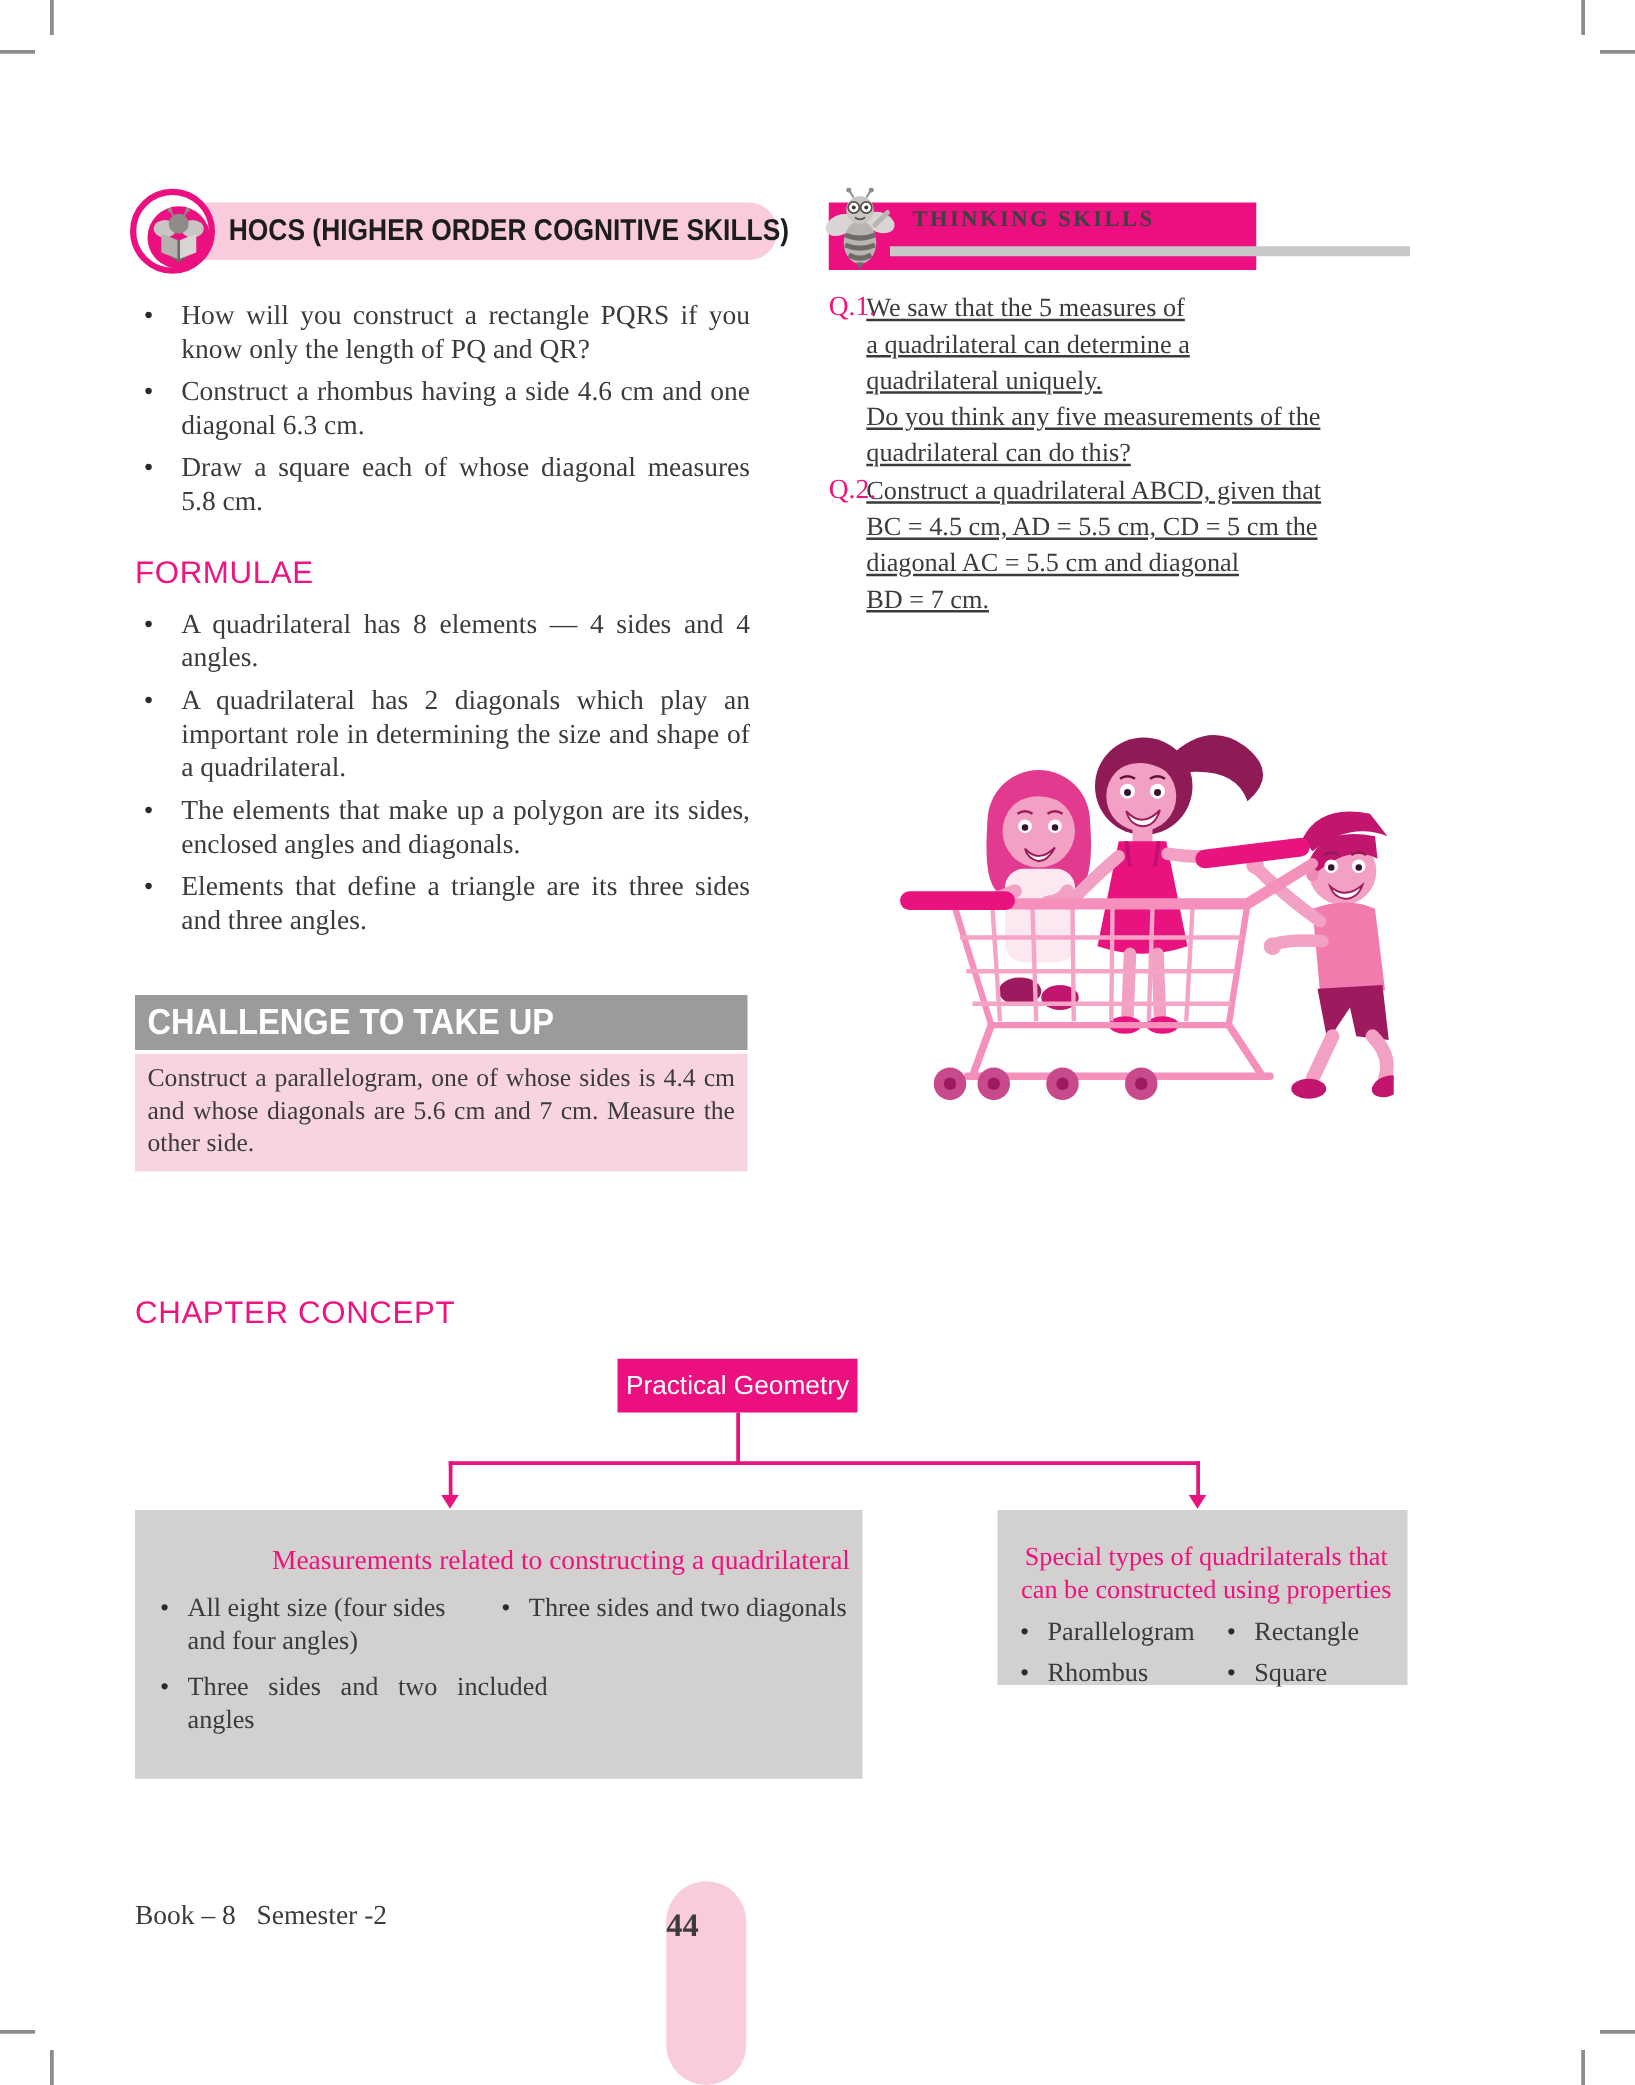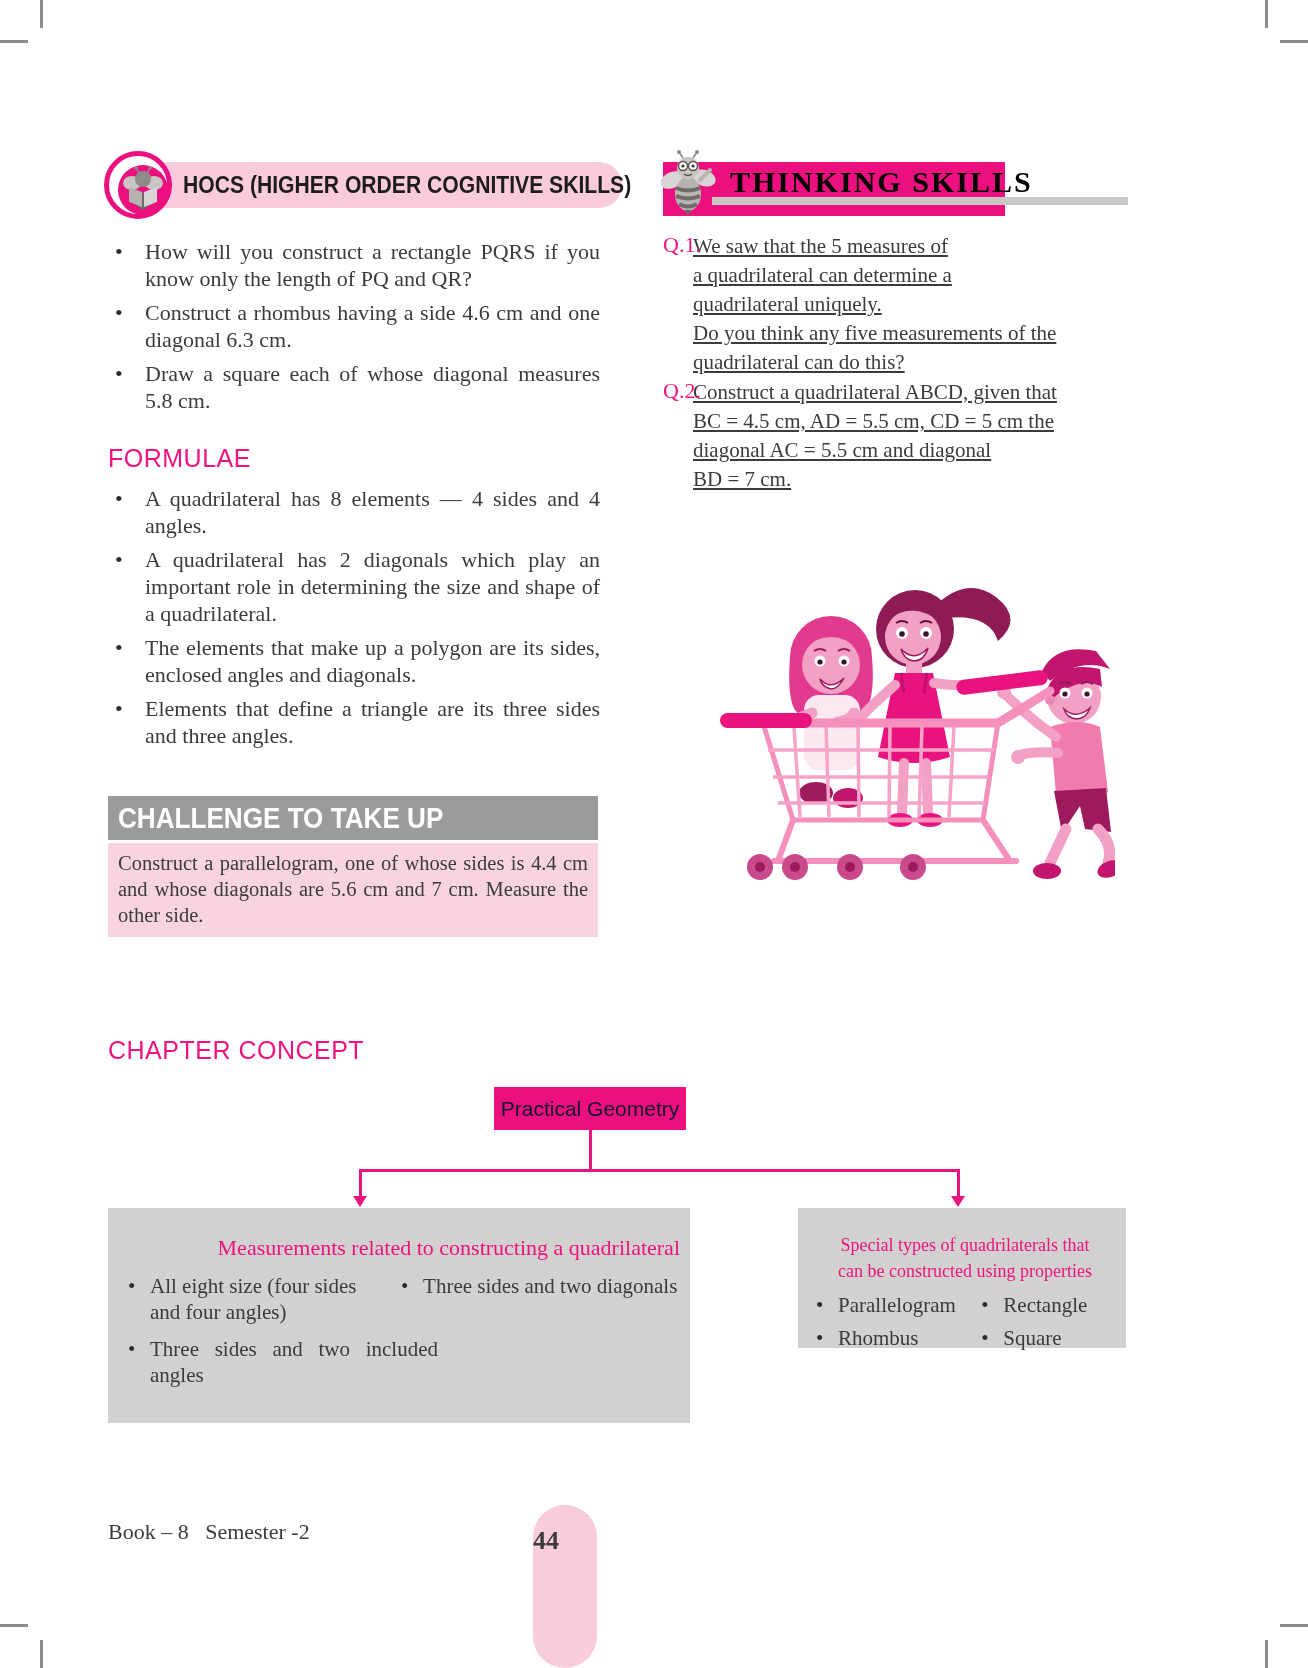--- a/index.html
+++ b/index.html
@@ -24,28 +24,28 @@
   .challenge-banner{position:absolute;left:108px;top:796px;width:490px;height:44px;background:#9b9b9a;}
   .challenge-banner span{display:inline-block;margin-left:10px;line-height:44px;color:#fff;
             font-family:"Liberation Sans", sans-serif;font-weight:bold;font-size:29px;
             transform:scaleX(.9);transform-origin:left center;white-space:nowrap;}
   .challenge-box{position:absolute;left:108px;top:843px;width:490px;height:94px;background:#f8d4e2;
             box-sizing:border-box;padding:7px 10px;font-size:20.5px;line-height:26px;text-align:justify;}
   
   .ts-banner{position:absolute;left:663px;top:162px;width:342px;height:54px;background:#eb0f80;}
   .ts-underline{position:absolute;left:712px;top:197px;width:416px;height:8px;background:#c9c8c7;}
   .ts-title{position:absolute;left:730px;top:165px;font-family:"Liberation Serif", serif;font-weight:bold;
-            font-size:30px;letter-spacing:2px;color:#000000;white-space:nowrap;}
+            font-size:18px;letter-spacing:2px;color:#404040;white-space:nowrap;}
   .ts-bee{position:absolute;left:658px;top:150px;}
   .qrow{position:absolute;left:663px;width:466px;}
   .qlabel{position:absolute;left:0;top:0;font-size:22px;color:#f0127f;}
   .qtext{margin-left:30px;font-size:21px;line-height:29px;white-space:pre-line;text-decoration:underline;}
   
   .pg-box{position:absolute;left:494px;top:1087px;width:192px;height:43px;background:#eb0f80;
-          color:#0f172a;font-family:"Liberation Sans", sans-serif;font-size:21px;text-align:center;line-height:43px;}
+          color:#ffffff;font-family:"Liberation Sans", sans-serif;font-size:21px;text-align:center;line-height:43px;}
   .conn{position:absolute;background:#e8137f;}
   .arrowhead{position:absolute;width:0;height:0;border-left:7px solid transparent;
              border-right:7px solid transparent;border-top:11px solid #e8137f;}
   .gray-box{position:absolute;background:#d2d1d0;box-sizing:border-box;}
   .gbox-title{color:#f0127f;font-size:22px;text-align:center;white-space:pre-line;line-height:27px;}
   .gbullet{position:relative;padding-left:26px;font-size:21px;line-height:26px;}
   .gbullet::before{content:"•";position:absolute;left:4px;top:0;color:#2b2b2b;}
   .lrow{display:flex;margin-bottom:11px;}
   .lcol1{width:268px;margin-right:8px;text-align:left;}
   .lcol2{width:288px;text-align:justify;}
@@ -262,21 +262,21 @@
     <div class="lrow">
       <div class="gbullet lcol1">All eight size (four sides and four angles)</div>
       <div class="gbullet lcol2">Three sides and two diagonals</div>
     </div>
     <div class="lrow">
       <div class="gbullet lcol2">Three sides and two included angles</div>
     </div>
   </div>
 
   <div class="gray-box" style="left:798px;top:1208px;width:328px;height:140px;padding:24px 8px 0 14px;">
-    <div class="gbox-title" style="font-size:18px;line-height:26px;margin-bottom:8px;">Special types of quadrilaterals  that
+    <div class="gbox-title" style="font-size:21px;line-height:26px;margin-bottom:8px;">Special types of quadrilaterals  that
 can be constructed using properties</div>
     <div class="rgrid">
       <div class="gbullet rcol1">Parallelogram</div>
       <div class="gbullet rcol2">Rectangle</div>
     </div>
     <div class="rgrid">
       <div class="gbullet rcol1">Rhombus</div>
       <div class="gbullet rcol2">Square</div>
     </div>
   </div>

